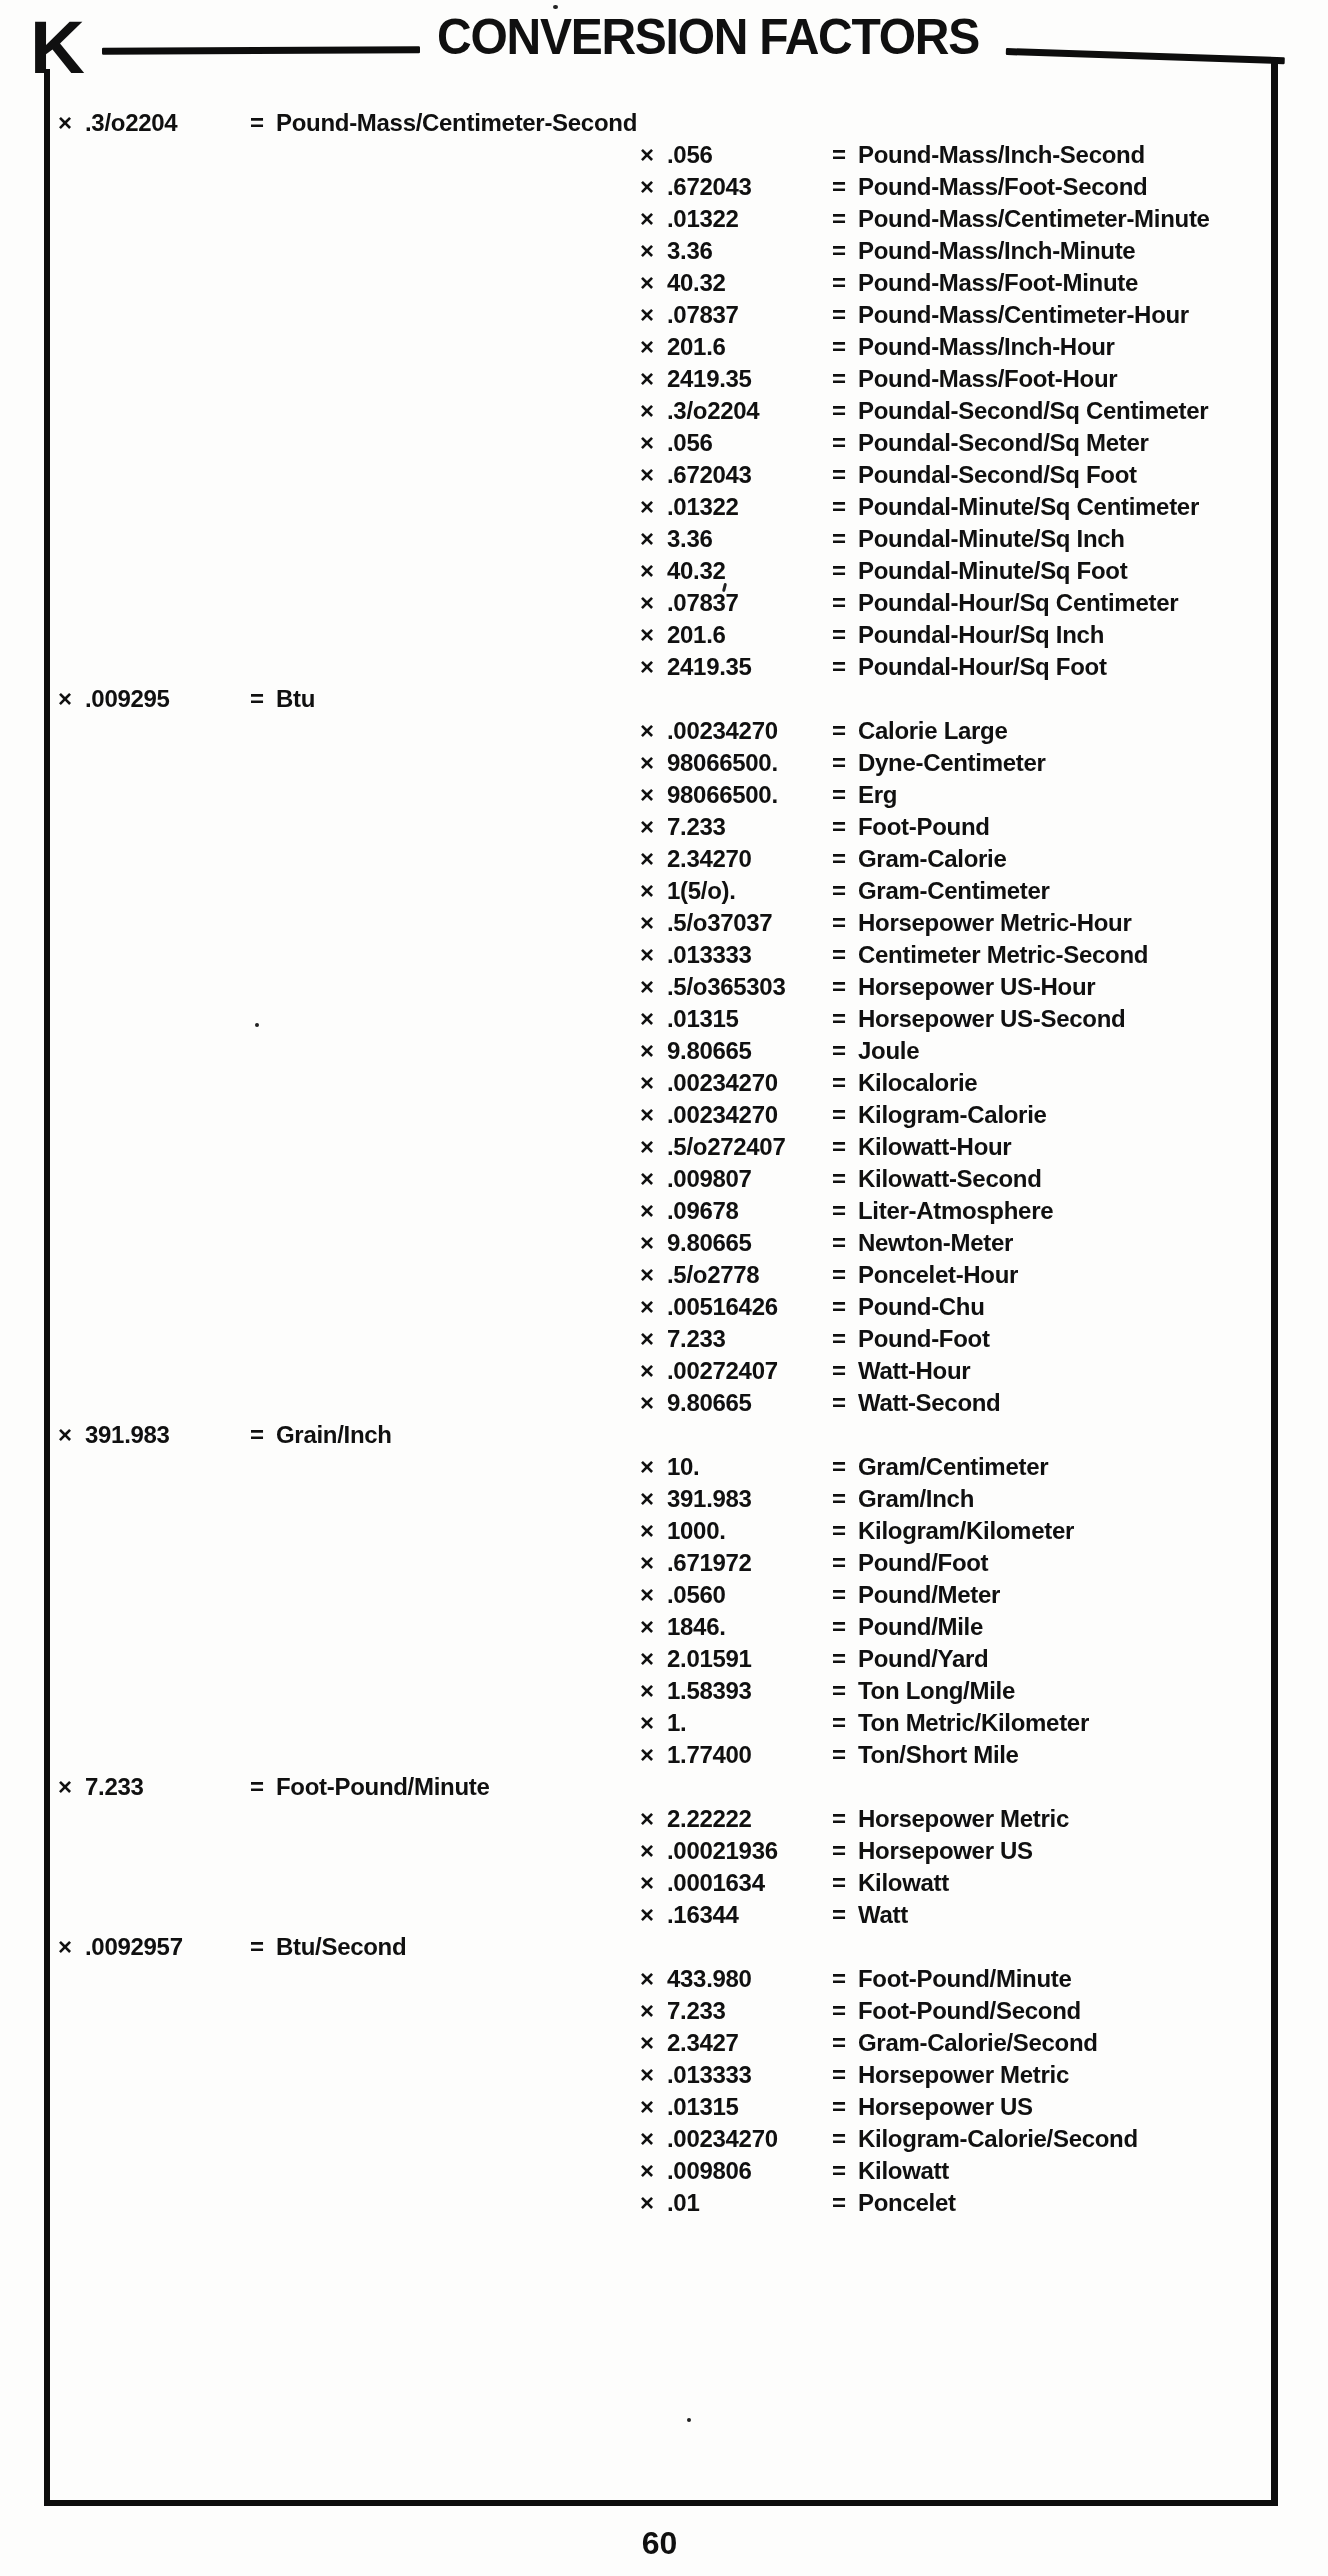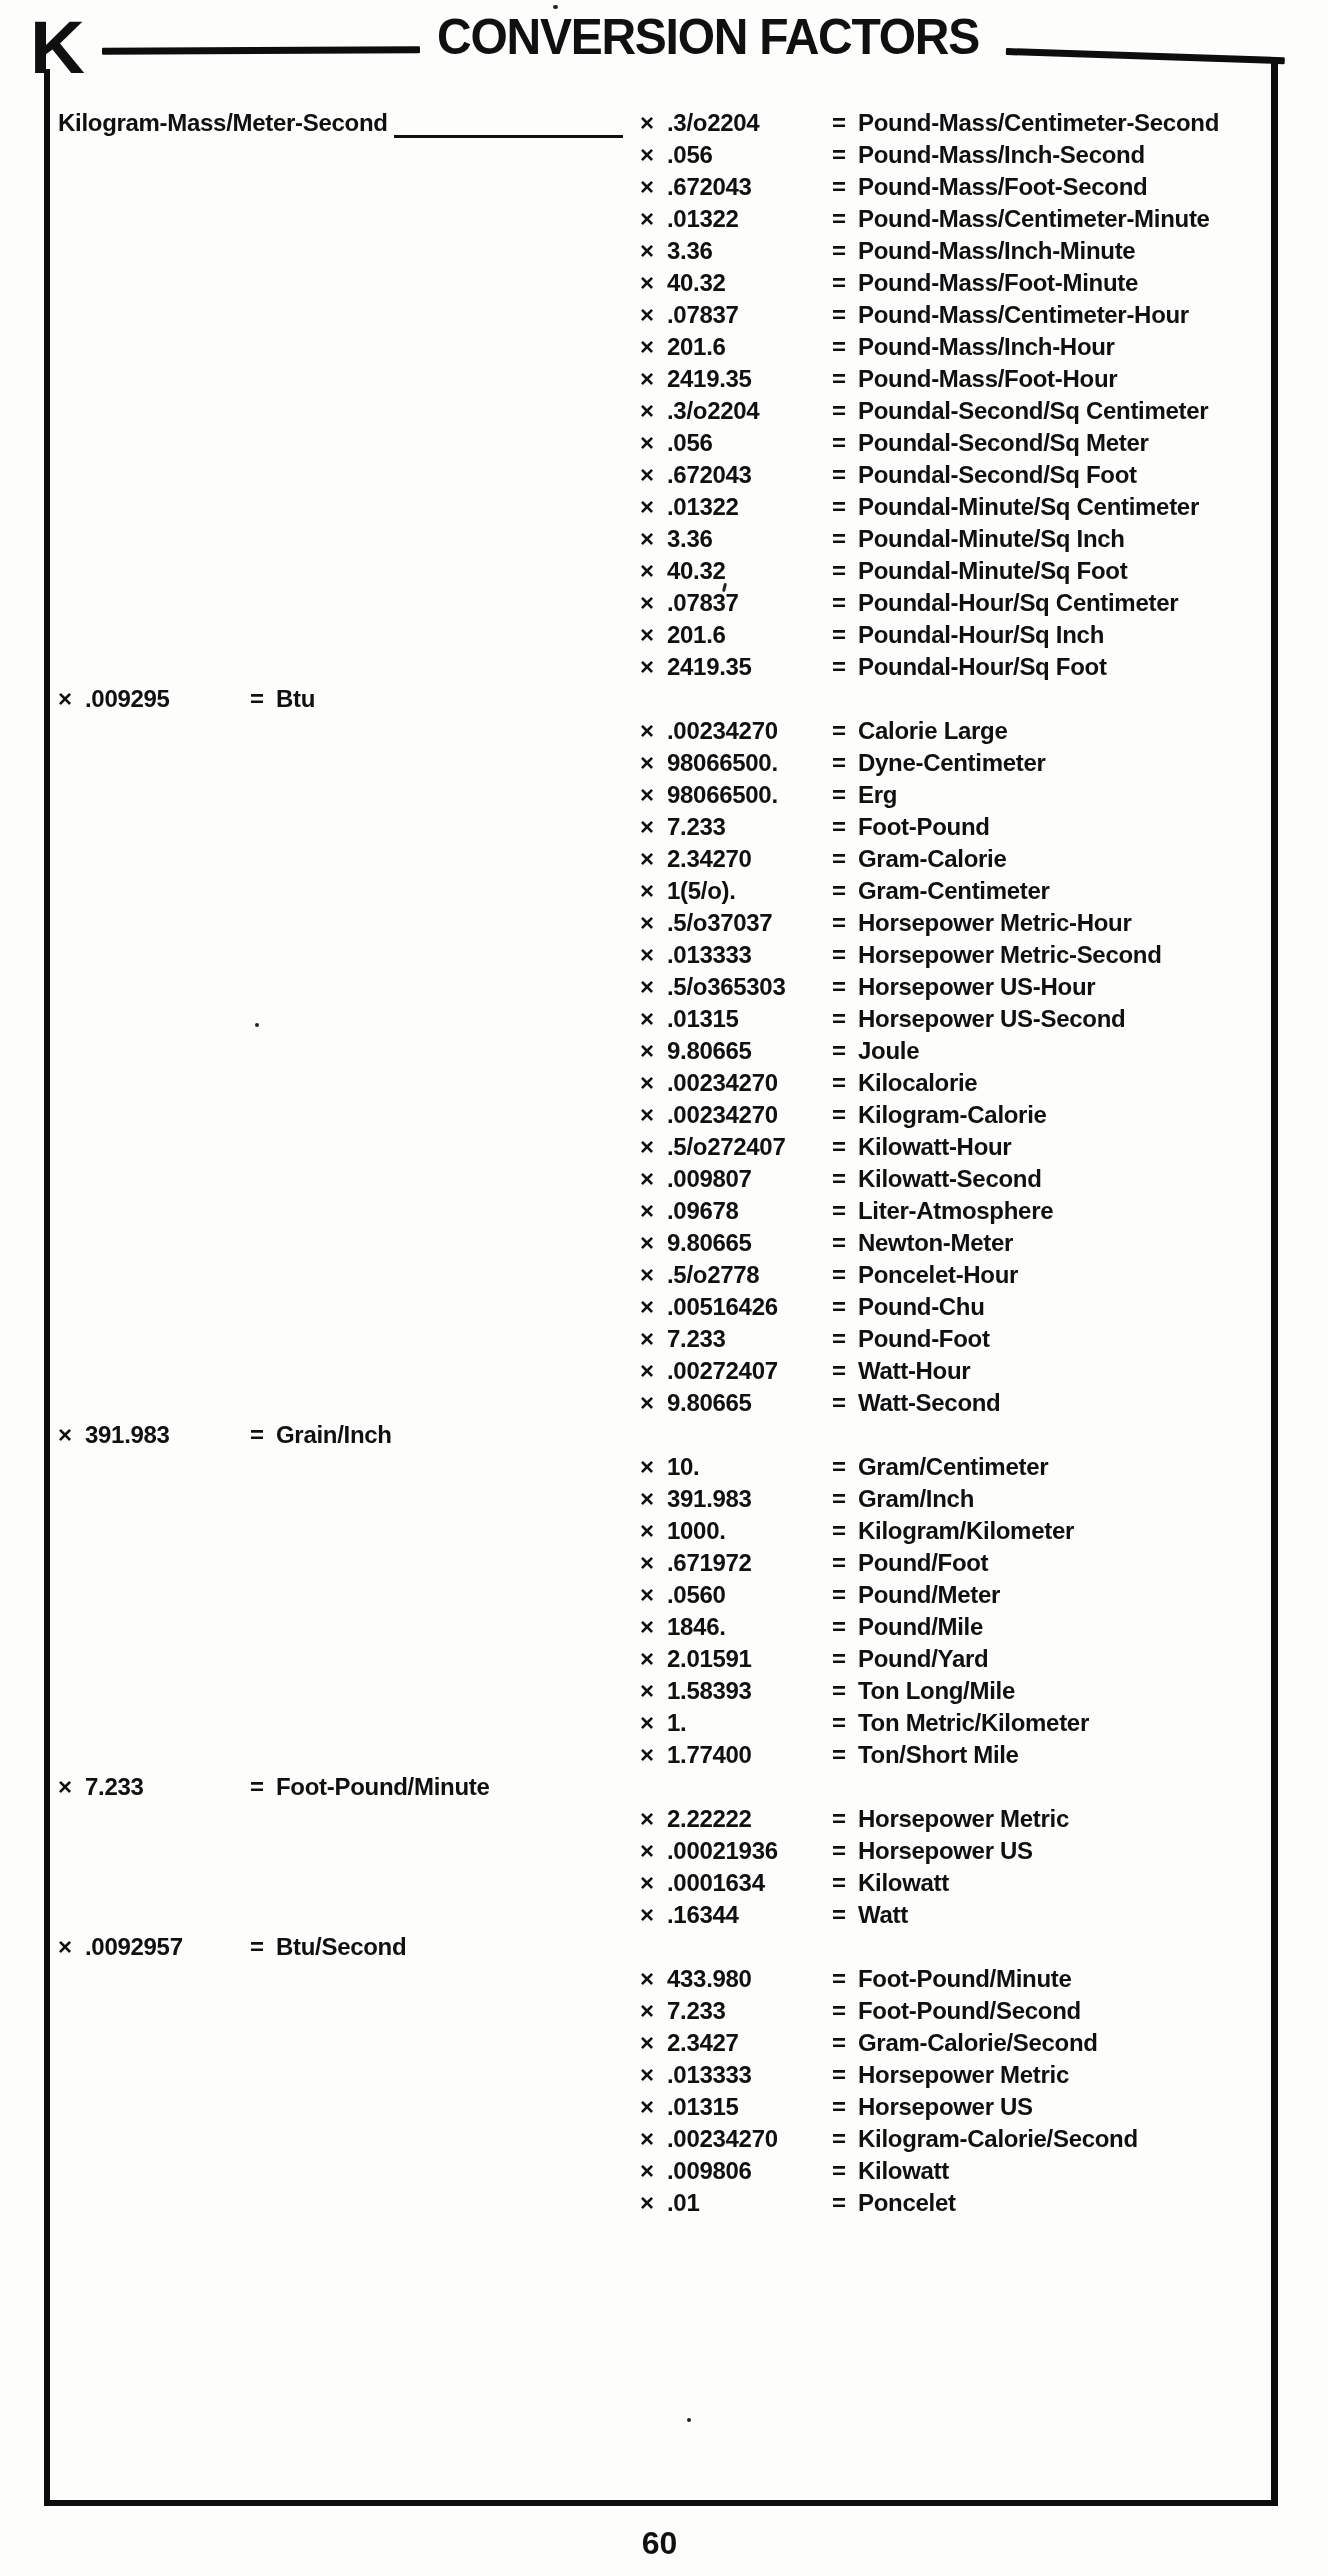--- a/index.html
+++ b/index.html
@@ -69,24 +69,20 @@
   <div class="hrule hrule-left"></div>
   <h1 class="page-title">CONVERSION FACTORS</h1>
   <div class="hrule hrule-right"></div>
 
   <div class="border-left"></div>
   <div class="border-right"></div>
   <div class="border-bottom"></div>
 
   <div class="rows" id="rows">
       <div class="row">
-        <div class="cell-label">
-          <span class="lbl">Kilogram-Mass/Meter-Second</span>
-          <div class="rule"></div>
-        </div>
         <div class="cell-times">×</div>
         <div class="cell-factor">.3/o2204</div>
         <div class="cell-eq">=</div>
         <div class="cell-result">Pound-Mass/Centimeter-Second</div>
       </div>
       <div class="row">
         <div class="cell-label"></div>
         <div class="cell-times">×</div>
         <div class="cell-factor">.056</div>
         <div class="cell-eq">=</div>
@@ -257,21 +253,21 @@
         <div class="cell-times">×</div>
         <div class="cell-factor">.5/o37037</div>
         <div class="cell-eq">=</div>
         <div class="cell-result">Horsepower Metric-Hour</div>
       </div>
       <div class="row">
         <div class="cell-label"></div>
         <div class="cell-times">×</div>
         <div class="cell-factor">.013333</div>
         <div class="cell-eq">=</div>
-        <div class="cell-result">Horsepower Metric-Second</div>
+        <div class="cell-result">Centimeter Metric-Second</div>
       </div>
       <div class="row">
         <div class="cell-label"></div>
         <div class="cell-times">×</div>
         <div class="cell-factor">.5/o365303</div>
         <div class="cell-eq">=</div>
         <div class="cell-result">Horsepower US-Hour</div>
       </div>
       <div class="row">
         <div class="cell-label"></div>

